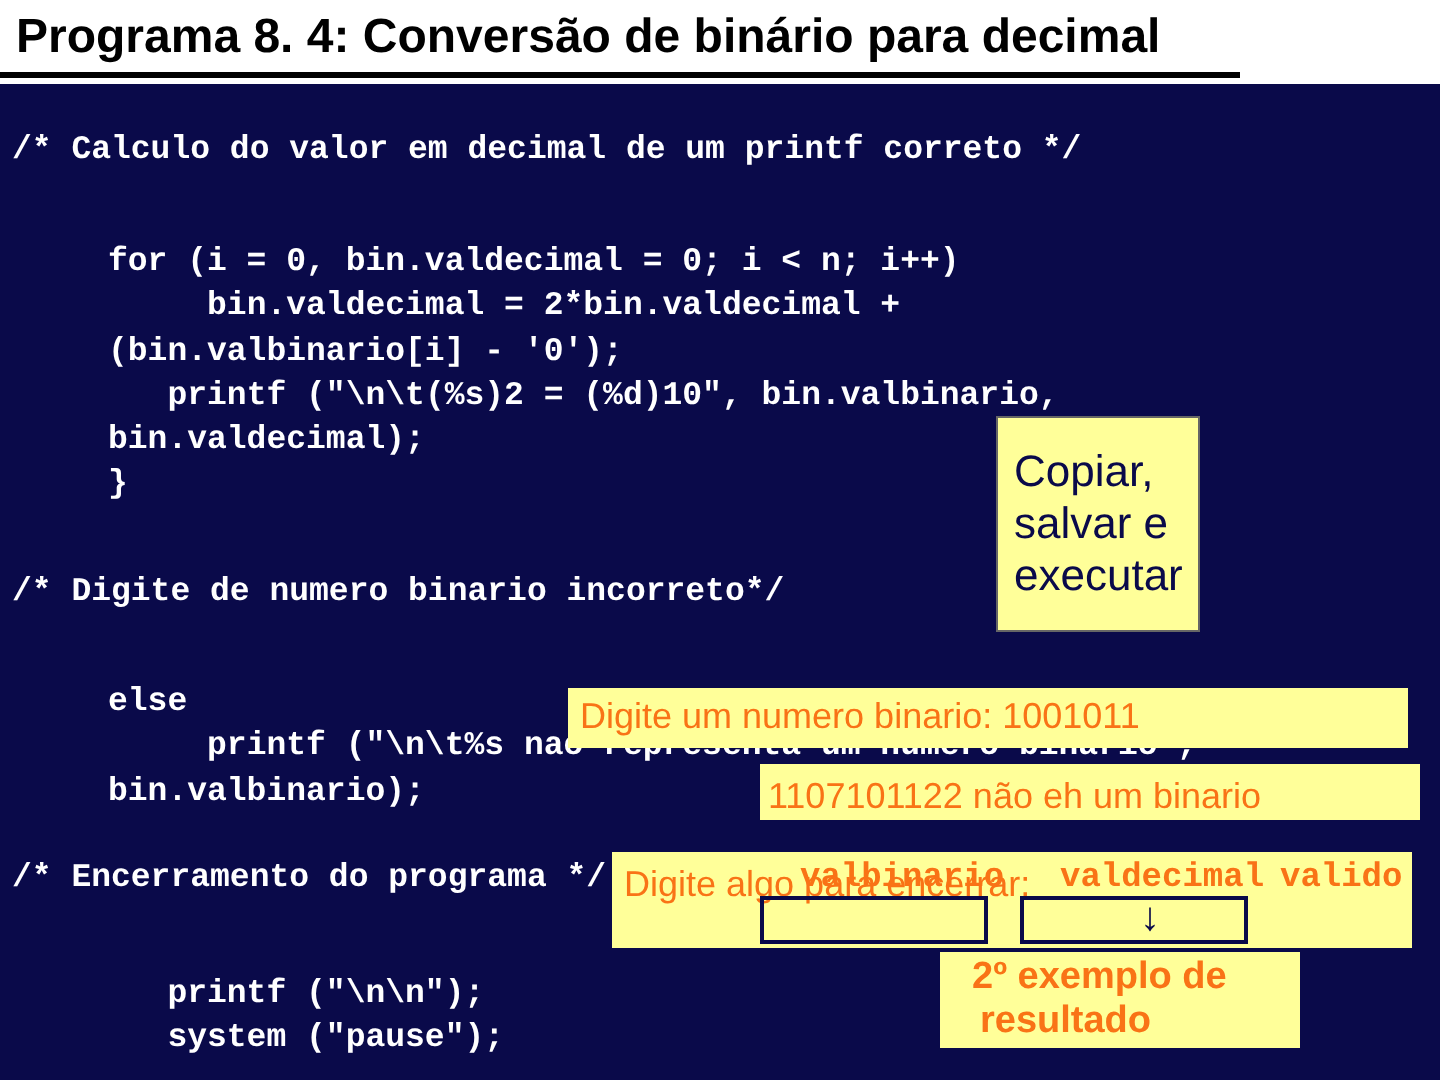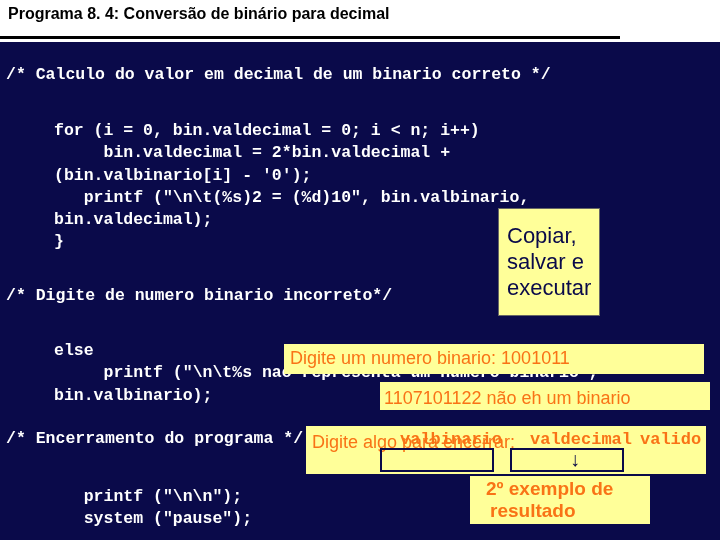--- a/index.html
+++ b/index.html
@@ -9,21 +9,21 @@
     height: 540px;
     background: #0a0a4a;
     font-family: Arial, sans-serif;
     overflow: hidden;
     position: relative;
   }
   .title {
     position: absolute;
     top: 4px;
     left: 6px;
-    font-size: 16px;
+    font-size: 24px;
     font-weight: bold;
     color: #000;
     background: #fff;
     padding: 1px 4px 2px 2px;
     z-index: 1;
   }
   .title-underline {
     position: absolute;
     top: 36px;
     left: 0;
@@ -106,21 +106,21 @@
   .ot-ex1 { top: 478px; left: 486px; font-size: 19px; font-weight:bold;}
   .ot-ex2 { top: 500px; left: 490px; font-size: 19px; font-weight:bold;text-align:center;}
 </style>
 </head>
 <body>
 
 <div class="title-strip"></div>
 <div class="title">Programa 8. 4: Conversão de binário para decimal</div>
 <div class="title-underline"></div>
 
-<div class="code c1">/* Calculo do valor em decimal de um binario correto */</div>
+<div class="code c1">/* Calculo do valor em decimal de um printf correto */</div>
 <div class="code c2">for (i = 0, bin.valdecimal = 0; i &lt; n; i++)
      bin.valdecimal = 2*bin.valdecimal +
 (bin.valbinario[i] - '0');
    printf ("\n\t(%s)2 = (%d)10", bin.valbinario,
 bin.valdecimal);
 }</div>
 <div class="code c3">/* Digite de numero binario incorreto*/</div>
 <div class="code c4">else
      printf ("\n\t%s nao representa um numero binario",
 bin.valbinario);</div>

